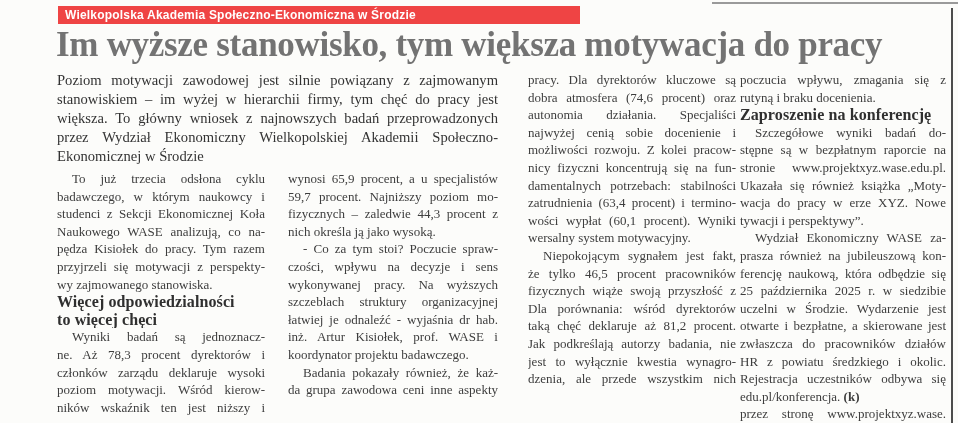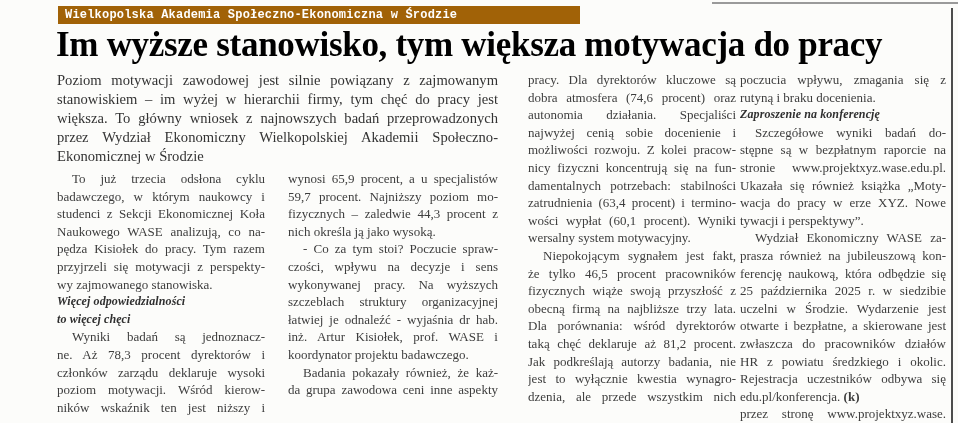--- a/index.html
+++ b/index.html
@@ -12,49 +12,49 @@
   .banner{
     position:absolute;left:58px;top:6px;width:522px;height:18px;
     font-family:"Liberation Sans","DejaVu Sans",sans-serif;
     font-weight:bold;font-size:12px;line-height:18px;
     padding-left:7px;box-sizing:border-box;
     letter-spacing:.2px;white-space:nowrap;overflow:hidden;
   }
   .headline{
     position:absolute;left:56px;top:25px;width:896px;height:42px;
     font-weight:bold;font-size:35px;line-height:40px;
-    letter-spacing:-.3px;color:#000000;white-space:nowrap;overflow:hidden;
+    letter-spacing:-.3px;color:#737373;white-space:nowrap;overflow:hidden;
   }
   .lead{position:absolute;left:57px;top:71px;width:441px;
     font-weight:normal;font-size:14.6px;color:#333;}
   .lead .ln{line-height:19px;}
   .col{position:absolute;font-size:13px;color:#3d3d3d;}
   .col .ln{line-height:17.6px;}
   #col1{left:57px;top:170px;width:208px;}
   #col2{left:288px;top:170px;width:210px;}
   #col3{left:528px;top:71px;width:208px;}
   #col4{left:740px;top:71px;width:206px;}
   .ln{
     text-align:justify;text-align-last:justify;text-justify:inter-word;
     white-space:nowrap;overflow:hidden;
   }
   .ln.end{text-align-last:left;}
   .ln.ind{text-indent:15px;}
   .ln.hd{
-    font-weight:bold;font-size:12px;text-align-last:left;
-    letter-spacing:.1px;color:#2f2f2f;font-style:italic;
+    font-weight:bold;font-size:16px;text-align-last:left;
+    letter-spacing:.1px;color:#2f2f2f;
   }
   .ln b{font-weight:bold;}
   .rule-right{position:absolute;left:951px;top:8px;width:2px;height:415px;background:#4d4d4d;}
   .rule-top{position:absolute;left:712px;top:2px;width:246px;height:2px;background:#9a9a9a;}
 </style>
 </head>
 <body>
 
-<div class="banner" style="background: #a16207; color: rgb(255, 255, 255); font-family: Liberation Mono, monospace;">
+<div class="banner" style="background: #ef4444; color: rgb(255, 255, 255);">
   <span>Wielkopolska Akademia Społeczno-Ekonomiczna w Środzie</span>
 </div>
 
 <h1 class="headline" style="margin:0;">Im wyższe stanowisko, tym większa motywacja do pracy</h1>
 
 <div class="lead">
     <div class="ln">Poziom motywacji zawodowej jest silnie powiązany z zajmowanym</div>
     <div class="ln">stanowiskiem – im wyżej w hierarchii firmy, tym chęć do pracy jest</div>
     <div class="ln">większa. To główny wniosek z najnowszych badań przeprowadzonych</div>
     <div class="ln">przez Wydział Ekonomiczny Wielkopolskiej Akademii Społeczno-</div>
@@ -99,21 +99,20 @@
     <div class="ln">najwyżej cenią sobie docenienie i</div>
     <div class="ln">możliwości rozwoju. Z kolei pracow-</div>
     <div class="ln">nicy fizyczni koncentrują się na fun-</div>
     <div class="ln">damentalnych potrzebach: stabilności</div>
     <div class="ln">zatrudnienia (63,4 procent) i termino-</div>
     <div class="ln">wości wypłat (60,1 procent). Wyniki</div>
     <div class="ln end">wersalny system motywacyjny.</div>
     <div class="ln ind">Niepokojącym sygnałem jest fakt,</div>
     <div class="ln">że tylko 46,5 procent pracowników</div>
     <div class="ln">fizycznych wiąże swoją przyszłość z</div>
-    <div class="ln">obecną firmą na najbliższe trzy lata.</div>
     <div class="ln">Dla porównania: wśród dyrektorów</div>
     <div class="ln">taką chęć deklaruje aż 81,2 procent.</div>
     <div class="ln">Jak podkreślają autorzy badania, nie</div>
     <div class="ln">jest to wyłącznie kwestia wynagro-</div>
     <div class="ln">dzenia, ale przede wszystkim nich</div>
   </div>
 <div class="col" id="col4">
     <div class="ln">poczucia wpływu, zmagania się z</div>
     <div class="ln end">rutyną i braku docenienia.</div>
     <div class="ln hd">Zaproszenie na konferencję</div>

